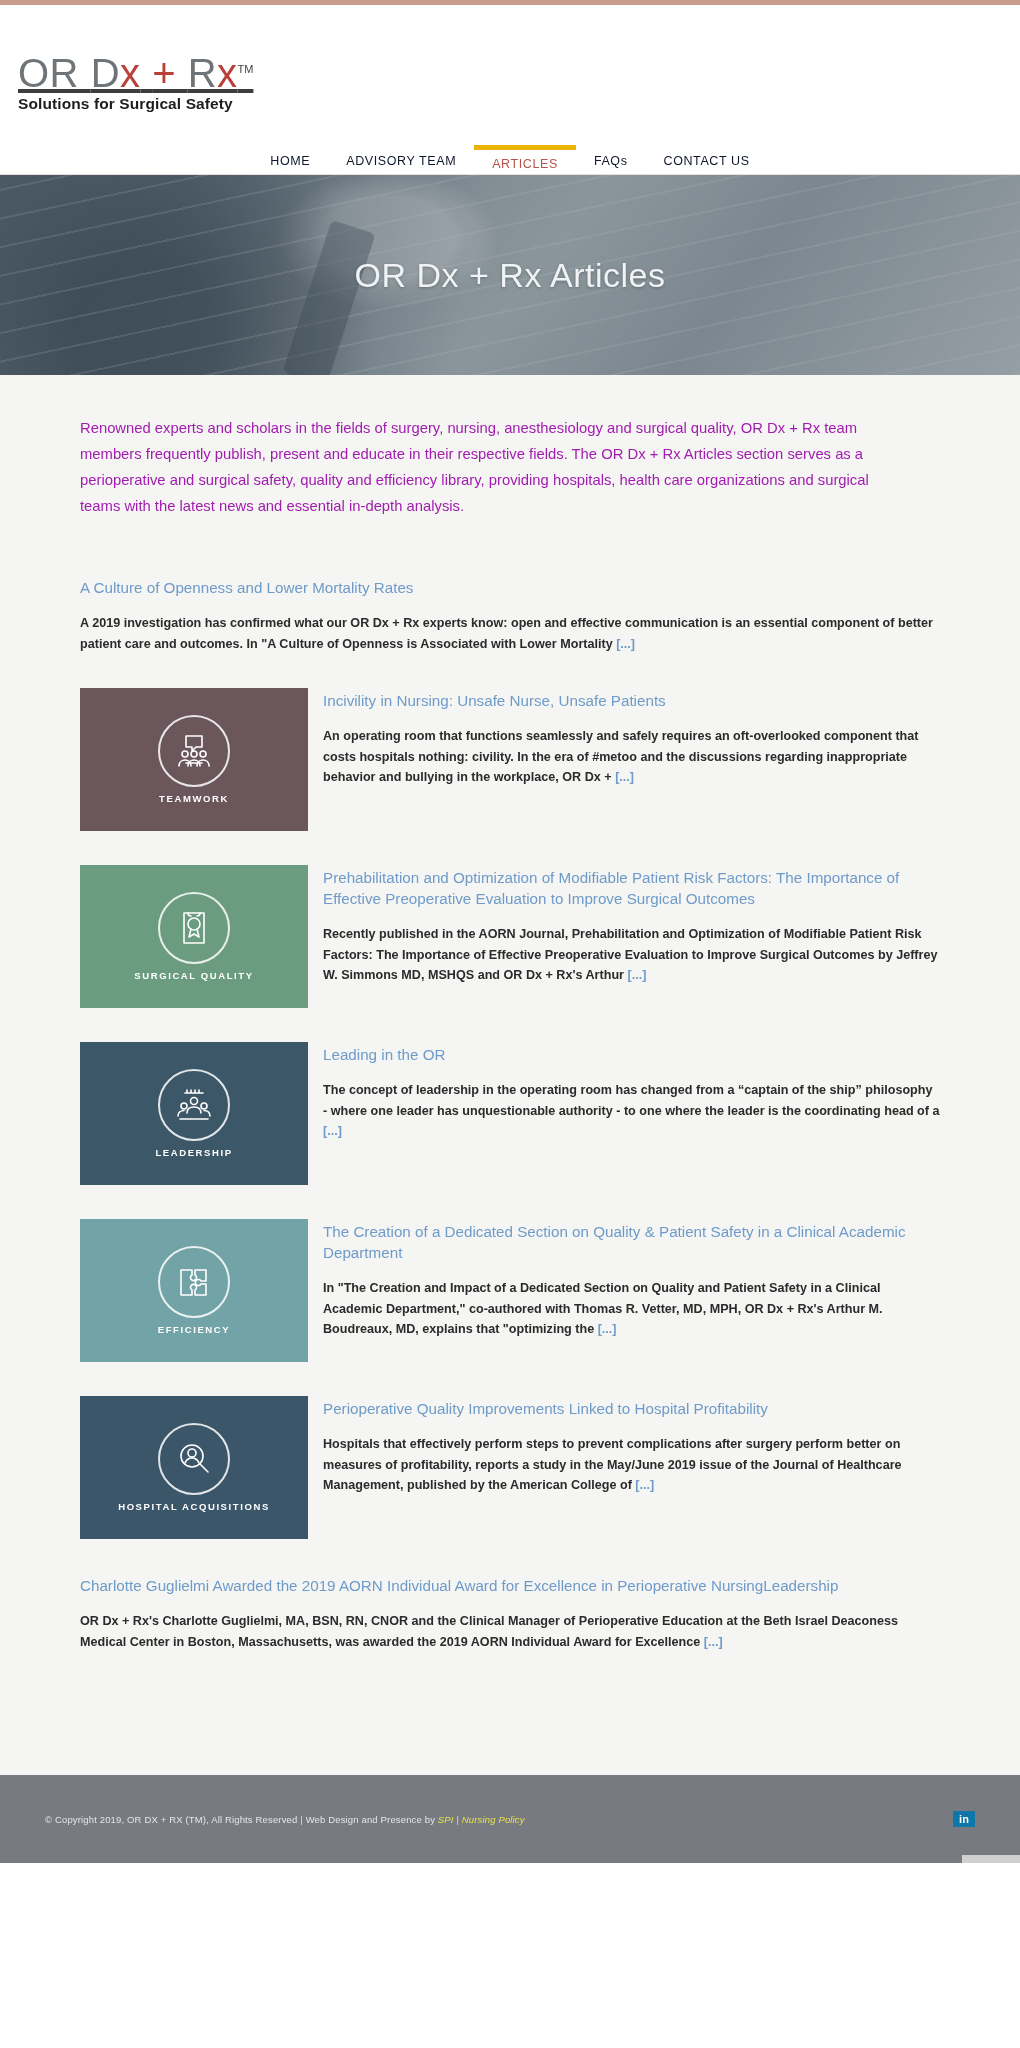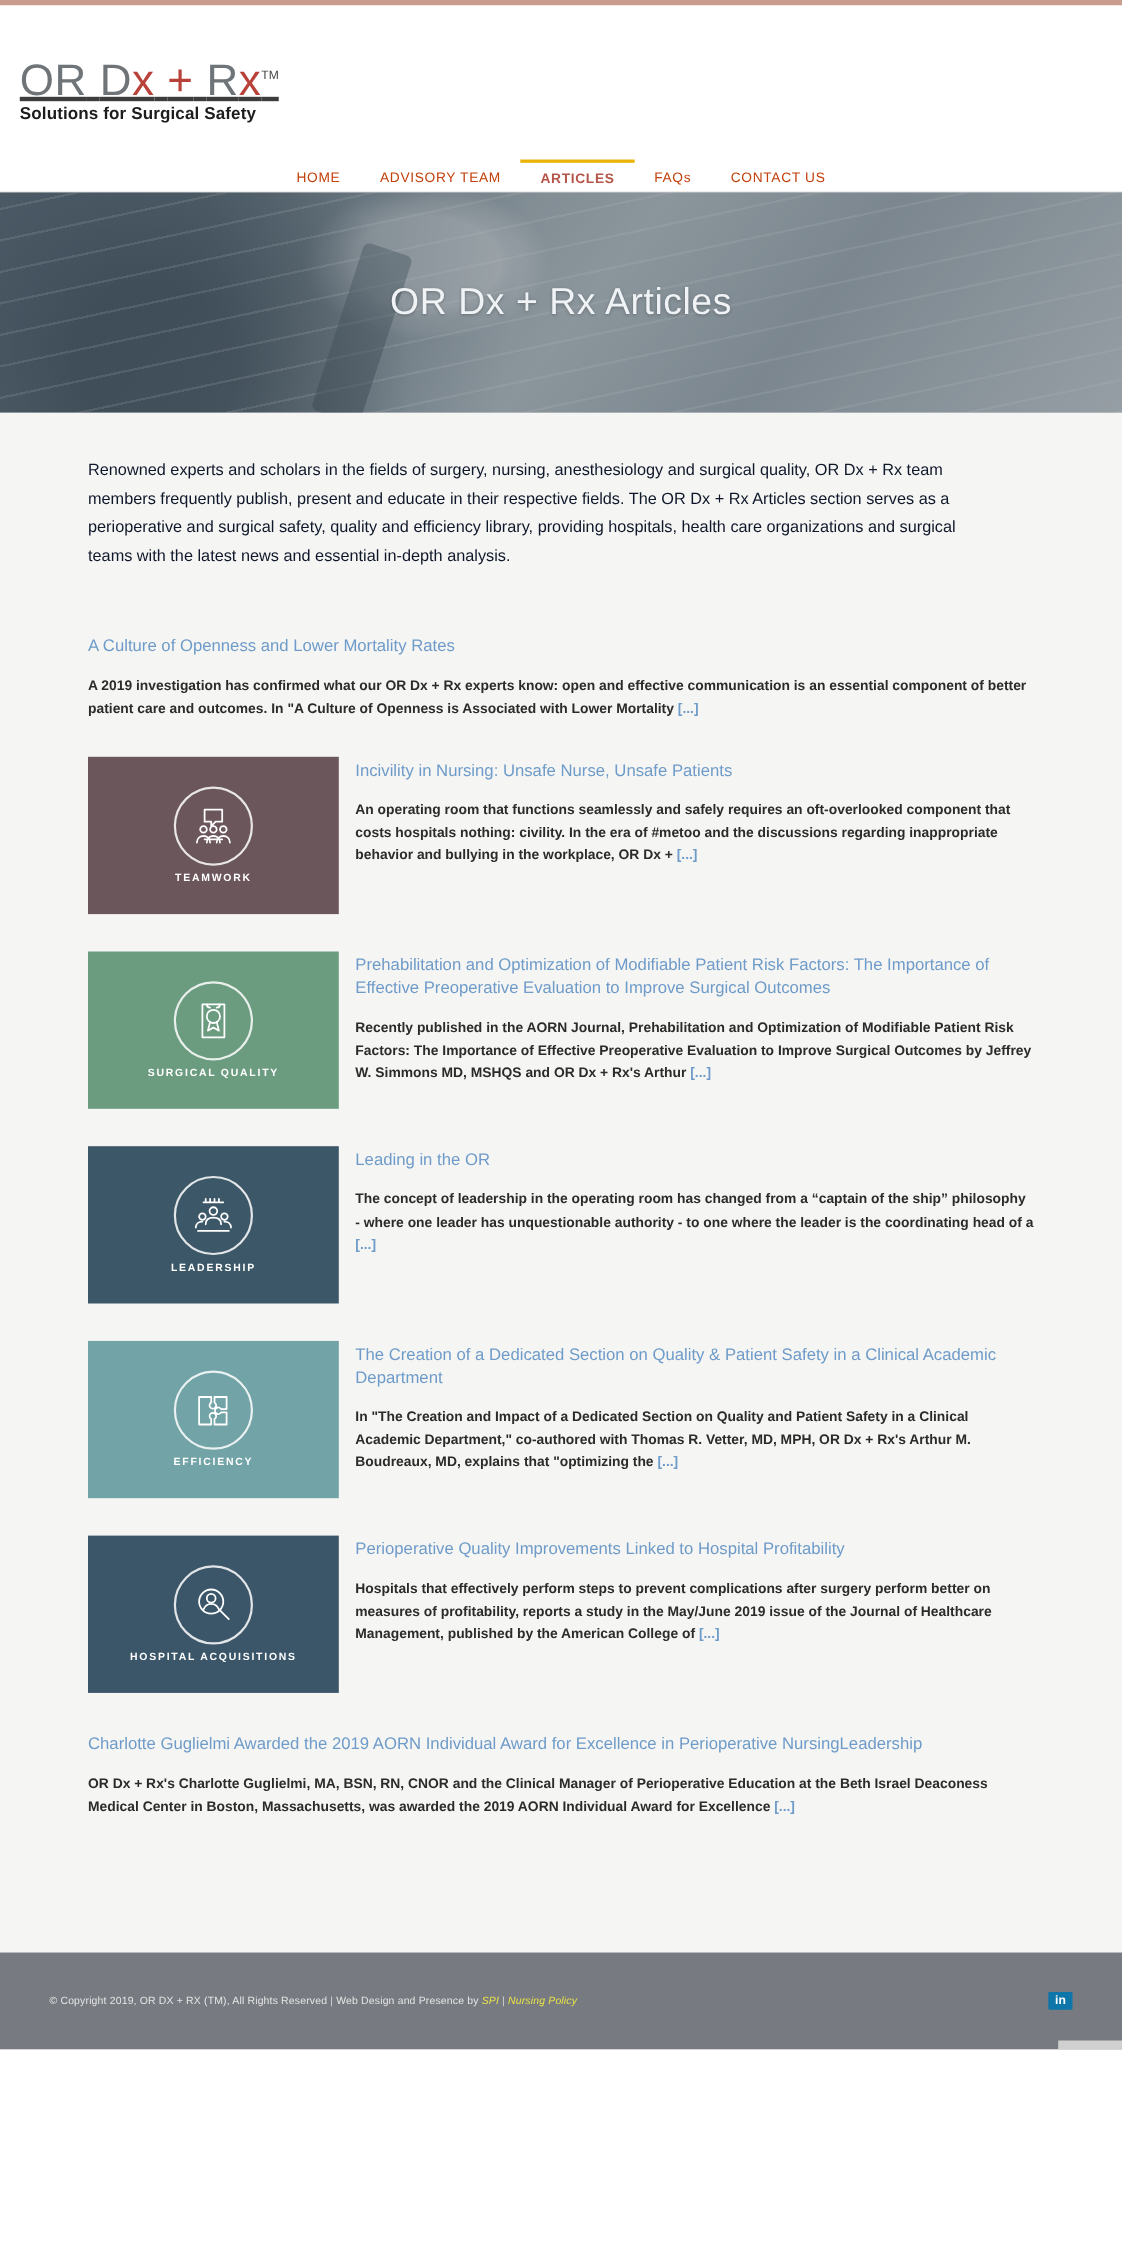--- a/index.html
+++ b/index.html
@@ -52,29 +52,29 @@
     border-bottom:1px solid #e8dedb;
     background:#fff;
     display:flex;
     justify-content:center;
     align-items:flex-start;
   }
   .nav-list { display:flex; gap:0; align-items:stretch; height:30px; }
   .nav-item {
     font-size:12.5px;
     letter-spacing:0.6px;
-    color:#c2410c;
+    color:#0f172a;
     padding:5px 18px 0 18px;
     cursor:pointer;
     line-height:19px;
     white-space:nowrap;
     border-top:3px solid transparent;
     margin-top:-1px;
   }
-  .nav-item.active { color:#b5554a; border-top:4px solid #eab308;font-weight:bold; }
+  .nav-item.active { color:#b5554a; border-top:6px solid #eab308; }
 
   
   .hero {
     height:200px;
     width:100%;
     position:relative;
     overflow:hidden;
     background:#7d8890;
   }
   .hero-photo {
@@ -120,21 +120,21 @@
   .main {
     background:#f5f5f3;
     padding:40px 0 60px 0;
     min-height:1400px;
   }
   .container { width:860px; margin:0 auto; }
 
   .intro {
     font-size:14.8px;
     line-height:26px;
-    color:#0f172a;
+    color:#a21caf;
     width:790px;
     margin:0 0 56px 0;
     font-weight:300;
   }
 
   
   .article {
     display:flex;
     gap:15px;
     margin-bottom:34px;

